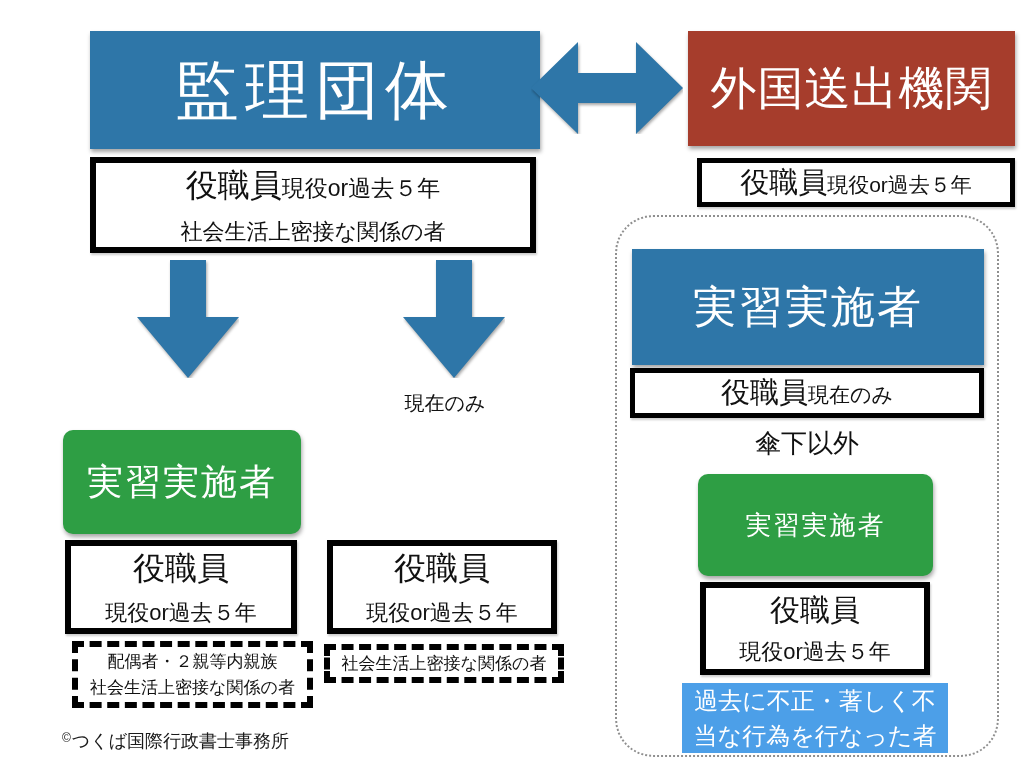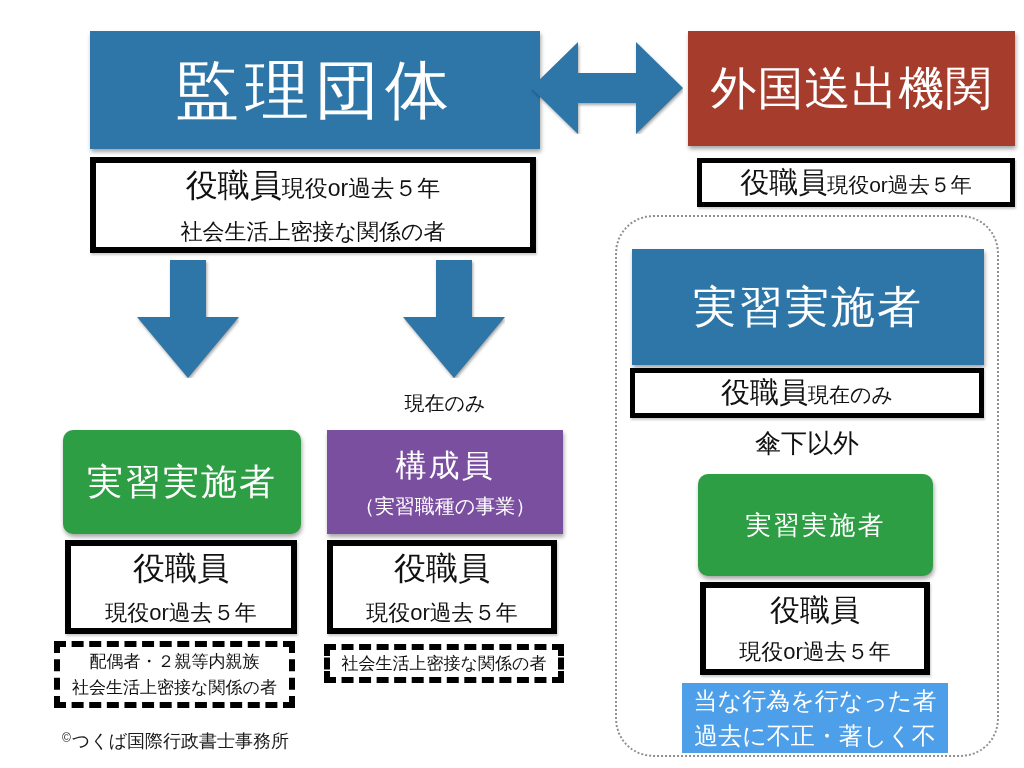--- a/index.html
+++ b/index.html
@@ -41,21 +41,21 @@
   .cond-left{left:62px;top:385px;width:246px;height:32px;font-size:26px;}
   .cond-right{left:380px;top:387px;width:130px;height:32px;font-size:20px;}
   .green-left{left:63px;top:430px;width:238px;height:104px;font-size:36px;letter-spacing:2px;}
   .purple-box{left:327px;top:430px;width:236px;height:104px;gap:6px;}
   .purple-box .entity{font-size:31px;letter-spacing:2px;}
   .purple-box .entity-note{font-size:20px;}
   .staff-left{left:65px;top:540px;width:232px;height:94px;gap:7px;}
   .staff-right{left:327px;top:540px;width:230px;height:94px;gap:7px;}
   .staff-title{font-size:32px;}
   .staff-period{font-size:22px;}
-  .dashed-left{left:54px;top:641px;width:241px;height:67px;font-size:17px;line-height:1.5;}
+  .dashed-left{left:72px;top:641px;width:241px;height:67px;font-size:17px;line-height:1.5;}
   .dashed-right{left:324px;top:644px;width:240px;height:39px;font-size:17px;}
 
   
   .panel{left:615px;top:215px;width:384px;height:542px;border:2px dotted var(--dot_gray);border-radius:38px;}
   .other-kanri{left:632px;top:249px;width:352px;height:116px;font-size:44px;letter-spacing:2px;}
   .other-staff{left:630px;top:368px;width:354px;height:50px;}
   .scope-note{left:615px;top:426px;width:384px;height:34px;font-size:26px;}
   .green-right{left:698px;top:474px;width:235px;height:102px;font-size:26px;letter-spacing:2px;}
   .staff-other{left:700px;top:582px;width:230px;height:93px;gap:6px;}
   .staff-other .staff-title{font-size:30px;}
@@ -111,24 +111,20 @@
   <svg class="abs down-arrow-right" viewBox="0 0 102 118">
     <polygon class="arrow-shape" points="33,0 69,0 69,57 102,57 51,118 0,57 33,57"></polygon>
   </svg>
 
   <div class="abs cc cond-right">現在のみ</div>
 
   <div class="abs cc fill-box bg-green green-left">
     <span>実習実施者</span>
   </div>
 
-  <div class="abs col fill-box bg-purple purple-box">
-    <span class="entity">構成員</span>
-    <span class="entity-note">（実習職種の事業）</span>
-  </div>
 
   <div class="abs col outline staff-left">
     <span class="staff-title">役職員</span>
     <span class="staff-period">現役or過去５年</span>
   </div>
   <div class="abs col outline staff-right">
     <span class="staff-title">役職員</span>
     <span class="staff-period">現役or過去５年</span>
   </div>
 
@@ -158,22 +154,22 @@
   <div class="abs cc fill-box bg-green green-right">
     <span>実習実施者</span>
   </div>
 
   <div class="abs col outline staff-other">
     <span class="staff-title">役職員</span>
     <span class="staff-period">現役or過去５年</span>
   </div>
 
   <div class="abs col fill-box bg-lightblue warning-box">
+    <span>過去に不正・著しく不</span>
     <span>当な行為を行なった者</span>
-    <span>過去に不正・著しく不</span>
   </div>
 
   <div class="abs footer">
     <span class="sym">©</span>
     <span>つくば国際行政書士事務所</span>
   </div>
 
 </div>
 
 </body></html>

